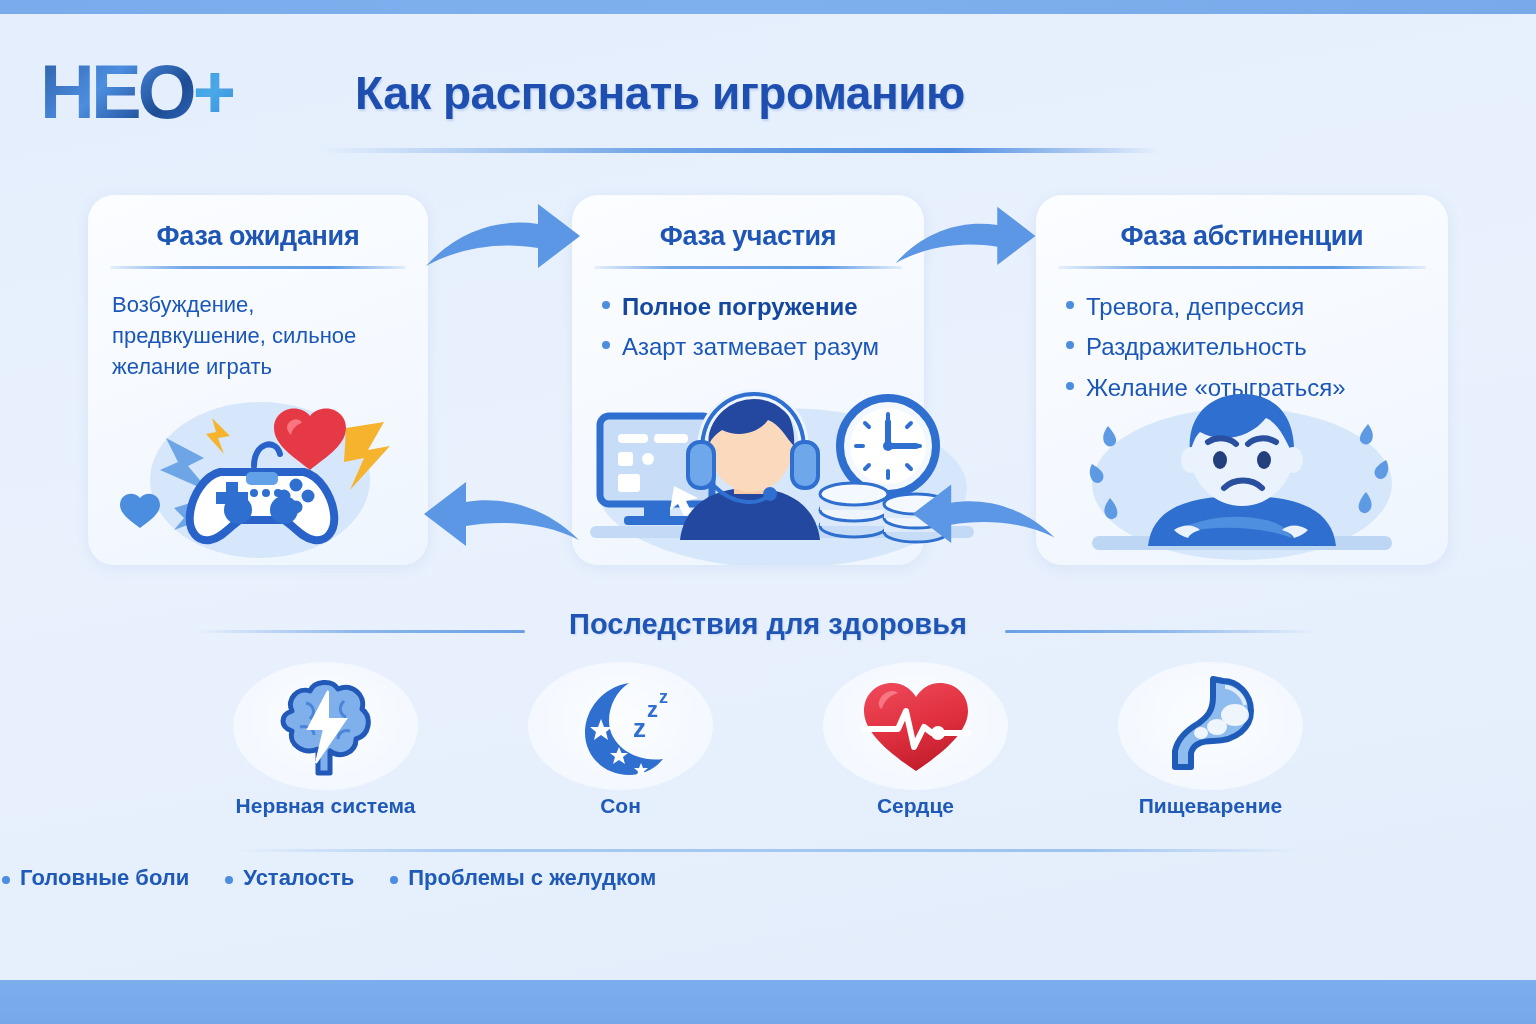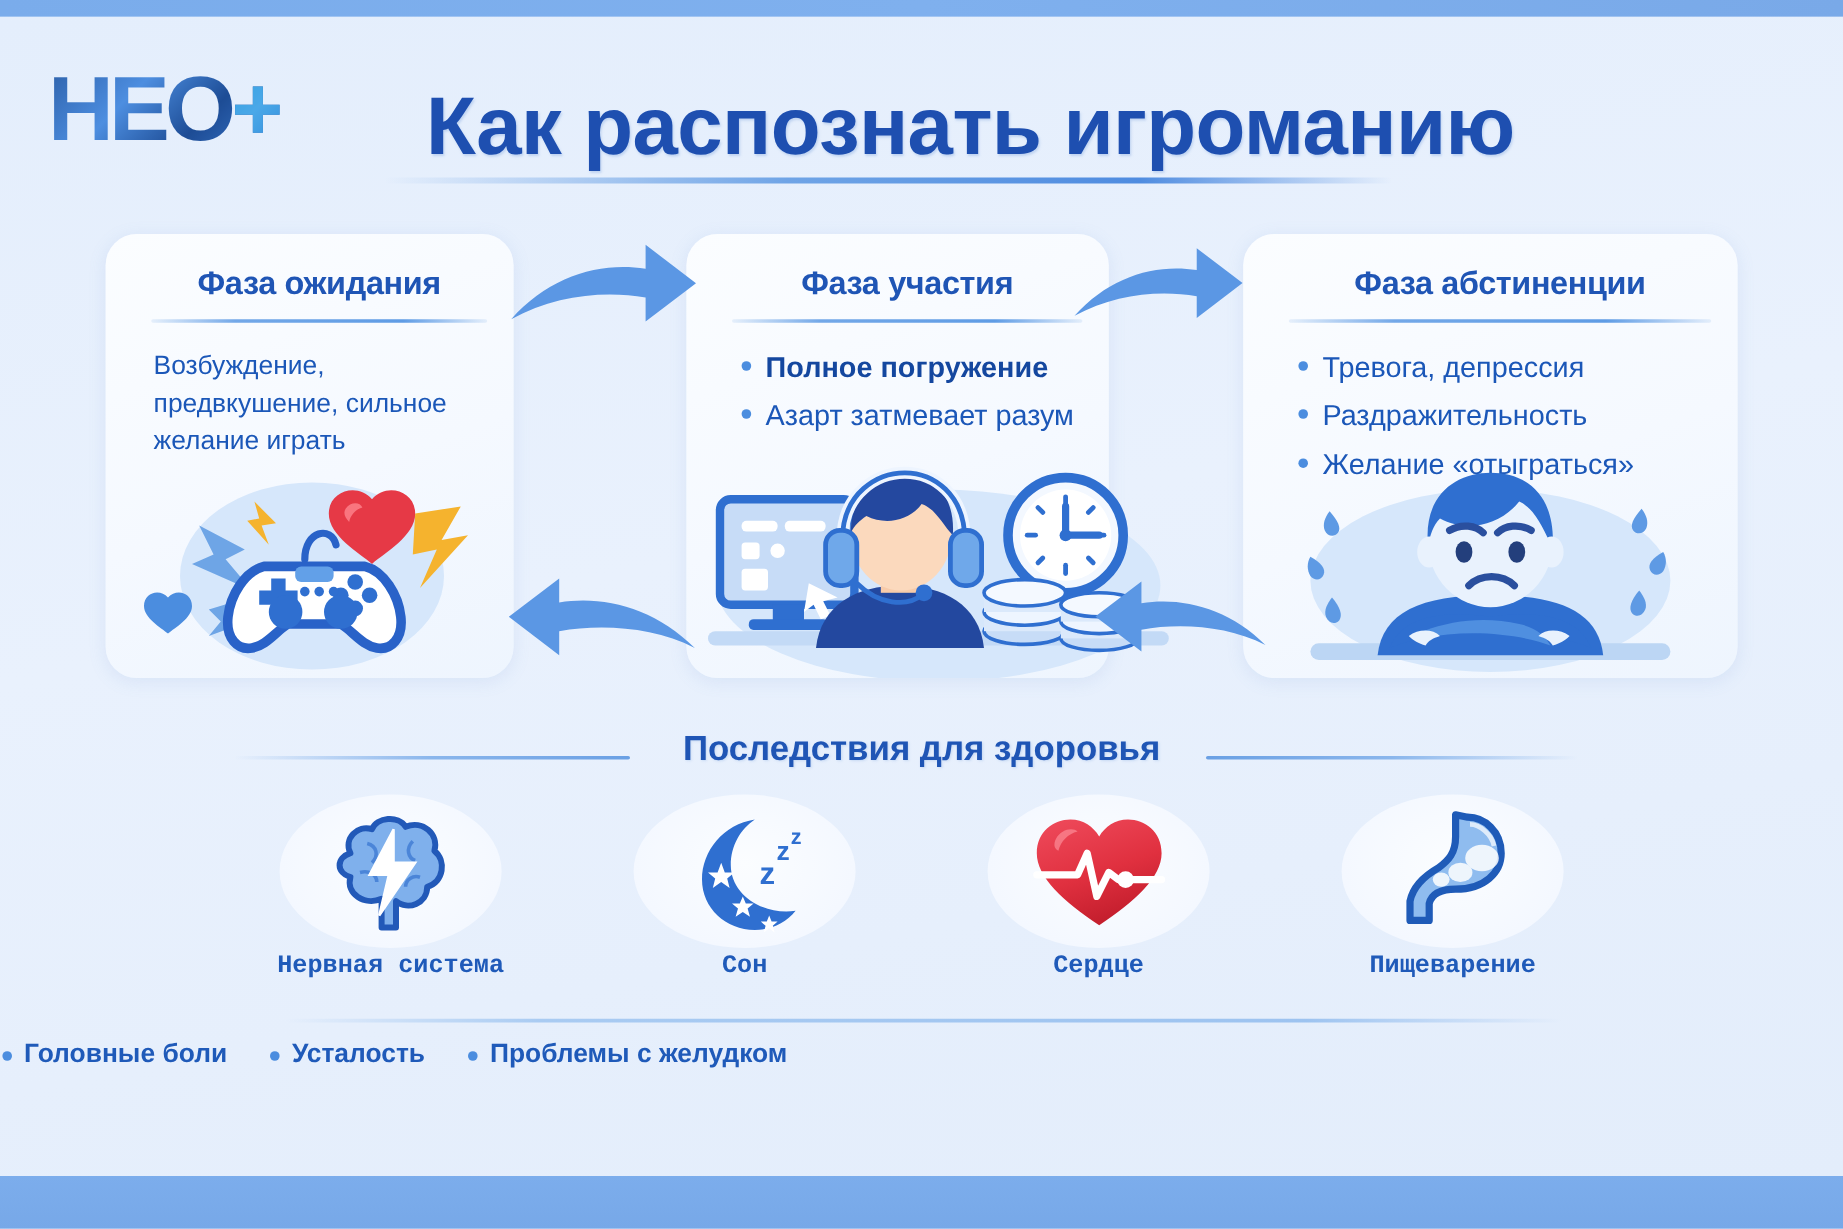--- a/index.html
+++ b/index.html
@@ -38,38 +38,37 @@
     -webkit-text-fill-color:transparent;
   }
   .logo .plus {
     background:linear-gradient(135deg,#2f9fe0 0%, #4aa8e8 50%, #2e86d8 100%);
     -webkit-background-clip:text; background-clip:text;
     -webkit-text-fill-color:transparent;
   }
 
   .title {
     position:absolute; left:355px; top:46px;
-    font-size:68px; font-weight:bold; color:#1e4fb0;
+    font-size:46px; font-weight:bold; color:#1e4fb0;
     letter-spacing:-0.5px;
     text-shadow:1px 2px 2px rgba(120,160,220,.35);
   }
   .title-rule {
     position:absolute; left:320px; top:128px; width:840px; height:5px;
     border-radius:3px;
     background:linear-gradient(90deg,rgba(126,172,235,0) 0%, #6fa4e6 40%, #4f8ce0 75%, rgba(126,172,235,0) 100%);
   }
 
   
   .cards { position:absolute; left:0; top:195px; width:1536px; height:375px; }
   .card {
     position:absolute; top:0; height:370px;
     background:linear-gradient(160deg,#fbfdff 0%, #f5f9ff 55%, #eef5fe 100%);
     border-radius:26px;
     box-shadow:0 3px 14px rgba(110,150,210,.13);
-    padding-left:16px;
   }
   .card.c1 { left:88px;  width:340px; }
   .card.c2 { left:572px; width:352px; }
   .card.c3 { left:1036px;width:412px; }
 
   .card h2 {
     text-align:center; color:#1f55b5; font-weight:bold;
     font-size:27px; padding-top:26px; letter-spacing:-0.3px;
   }
   .card .rule {
@@ -121,21 +120,21 @@
     display:flex; justify-content:space-between;
   }
   .icon-cell { width:215px; text-align:center; }
   .icon-blob {
     width:185px; height:128px; margin:0 auto;
     background:radial-gradient(ellipse at 50% 45%, #fbfdff 0%, #f4f8ff 70%, #eef4fe 100%);
     border-radius:50%;
     display:flex; align-items:center; justify-content:center;
   }
   .icon-cell .cap {
-    margin-top:4px; font-size:21px; color:#1f5ab9; font-weight:600;font-family:Liberation Mono, monospace;
+    margin-top:4px; font-size:21px; color:#1f5ab9; font-weight:600;
   }
 
   .cons-rule {
     position:absolute; left:238px; top:849px; width:1063px; height:3px;
     border-radius:2px;
     background:linear-gradient(90deg,rgba(130,175,232,0) 0%, #a9cbf2 20%, #9dc3f0 80%, rgba(130,175,232,0) 100%);
   }
 
   .sym-row {
     position:absolute; left:0; top:865px; width:1536px;

